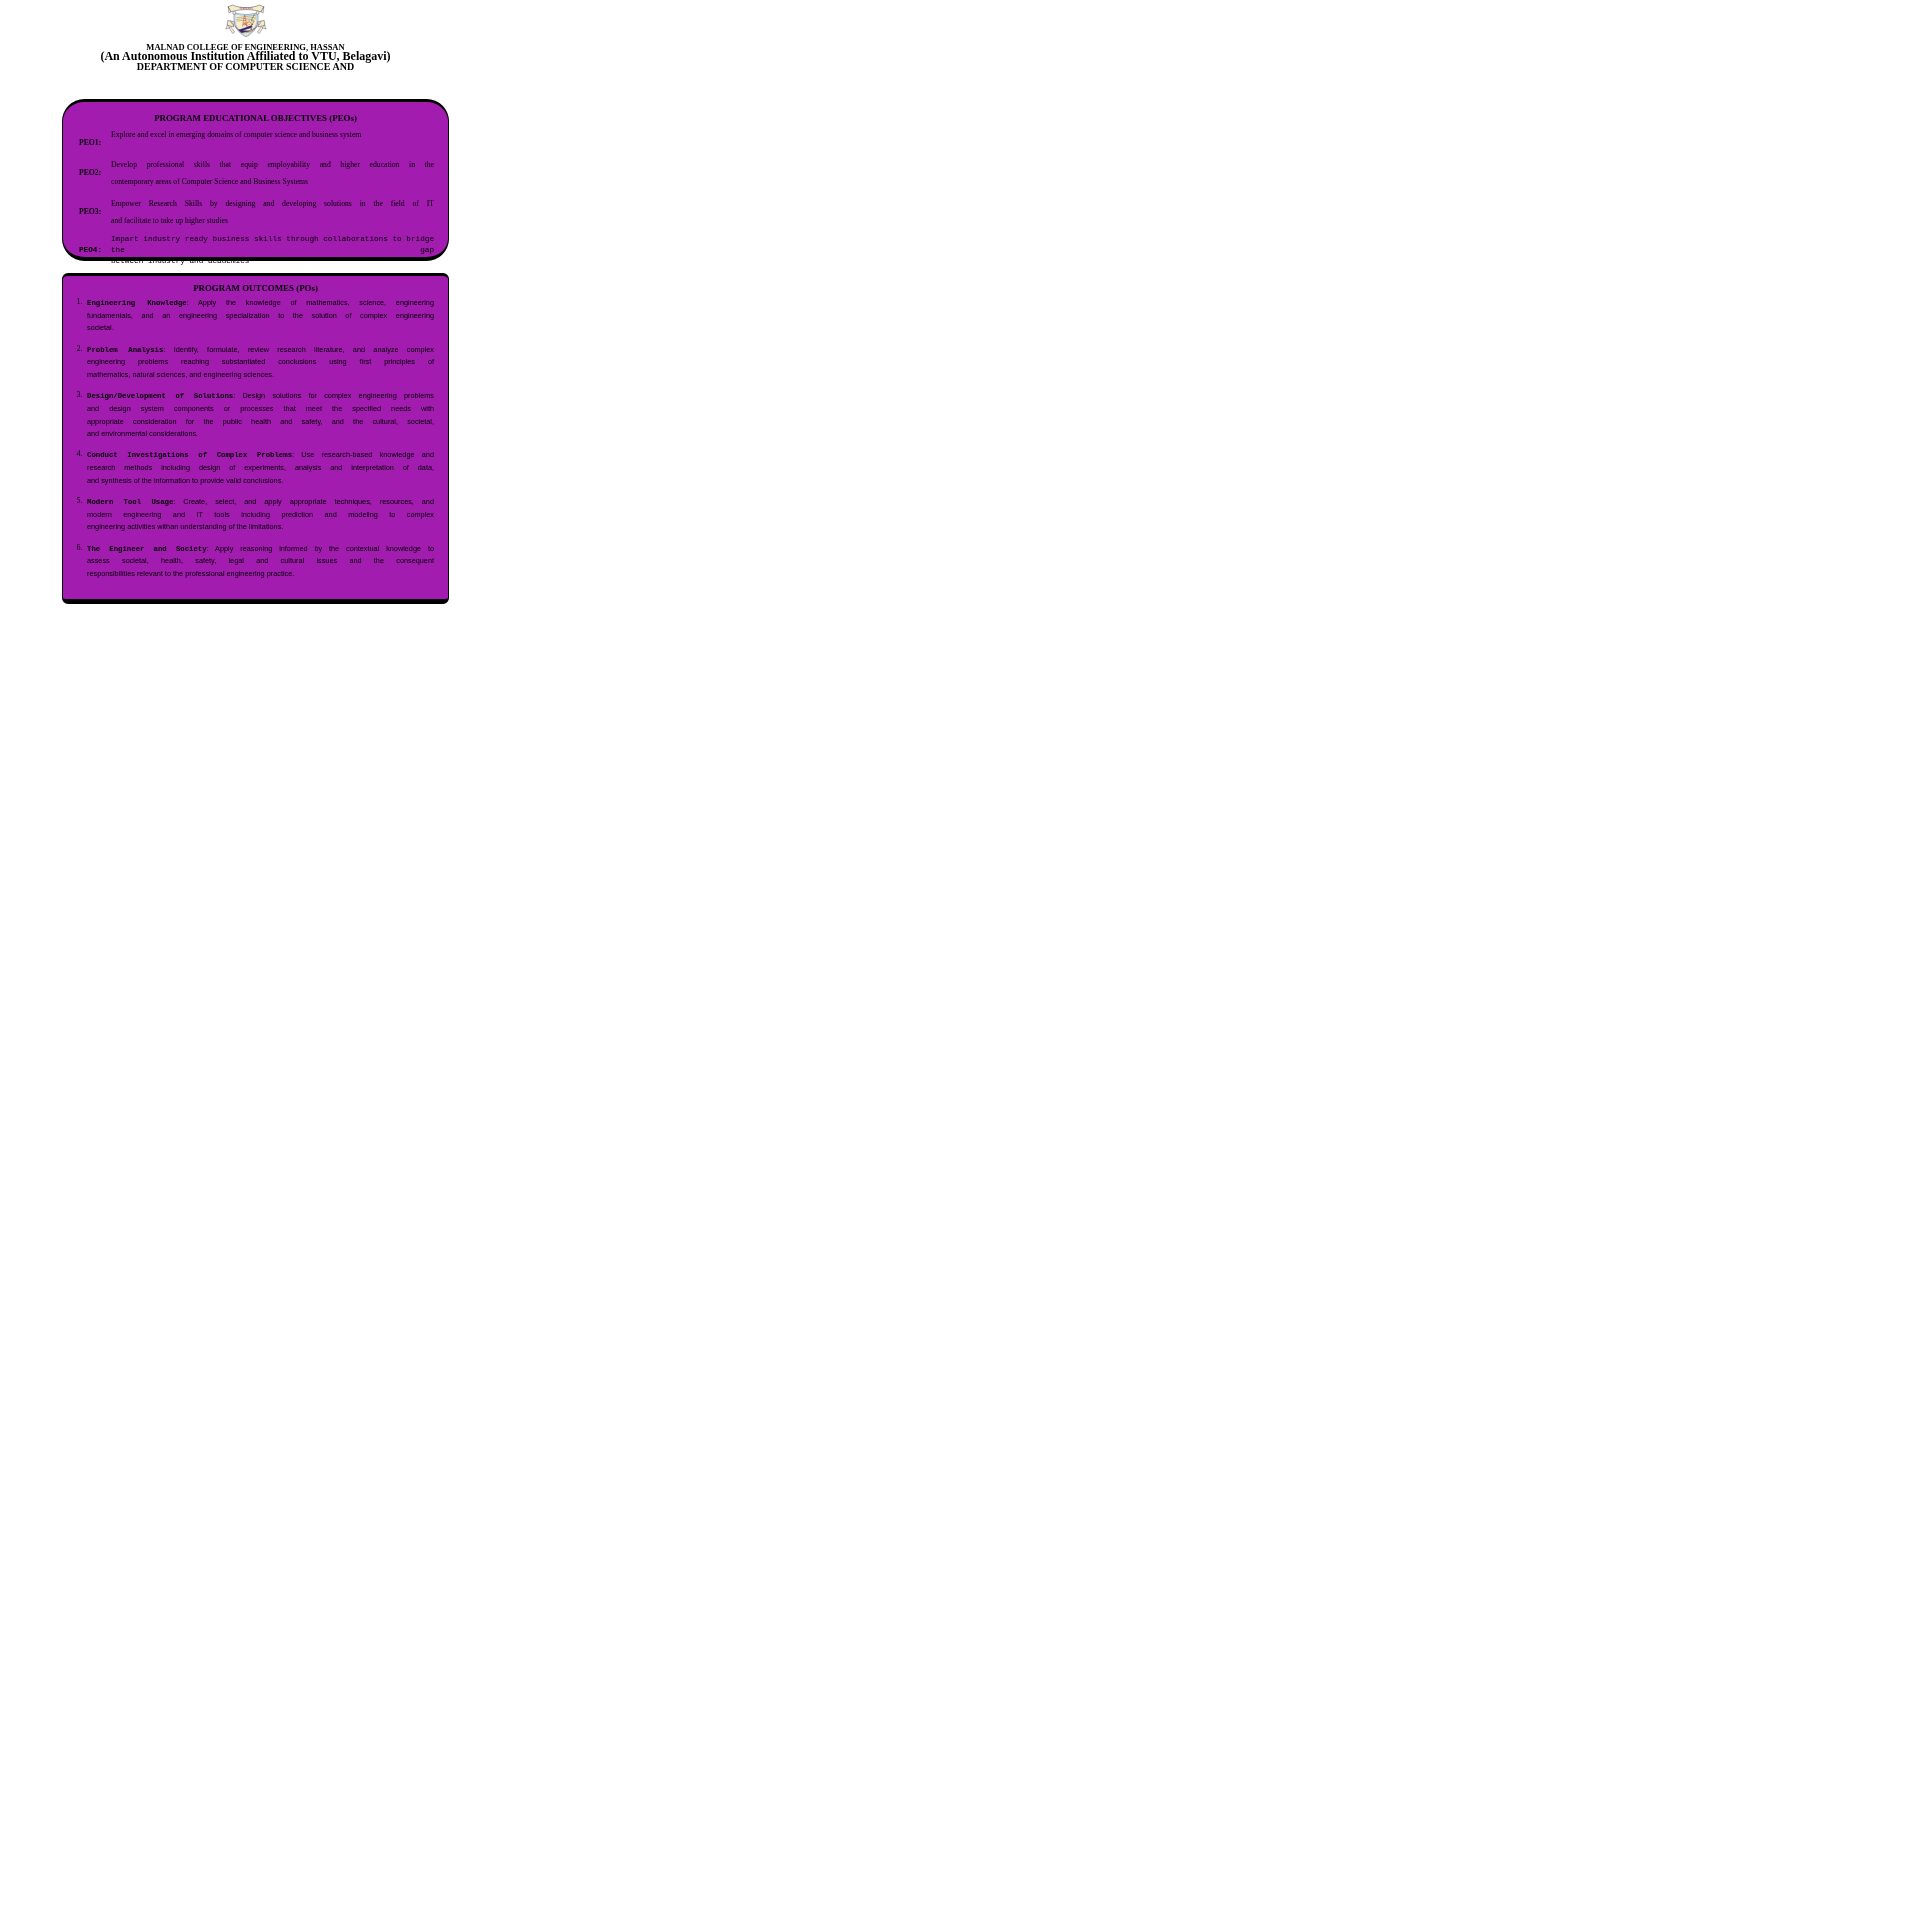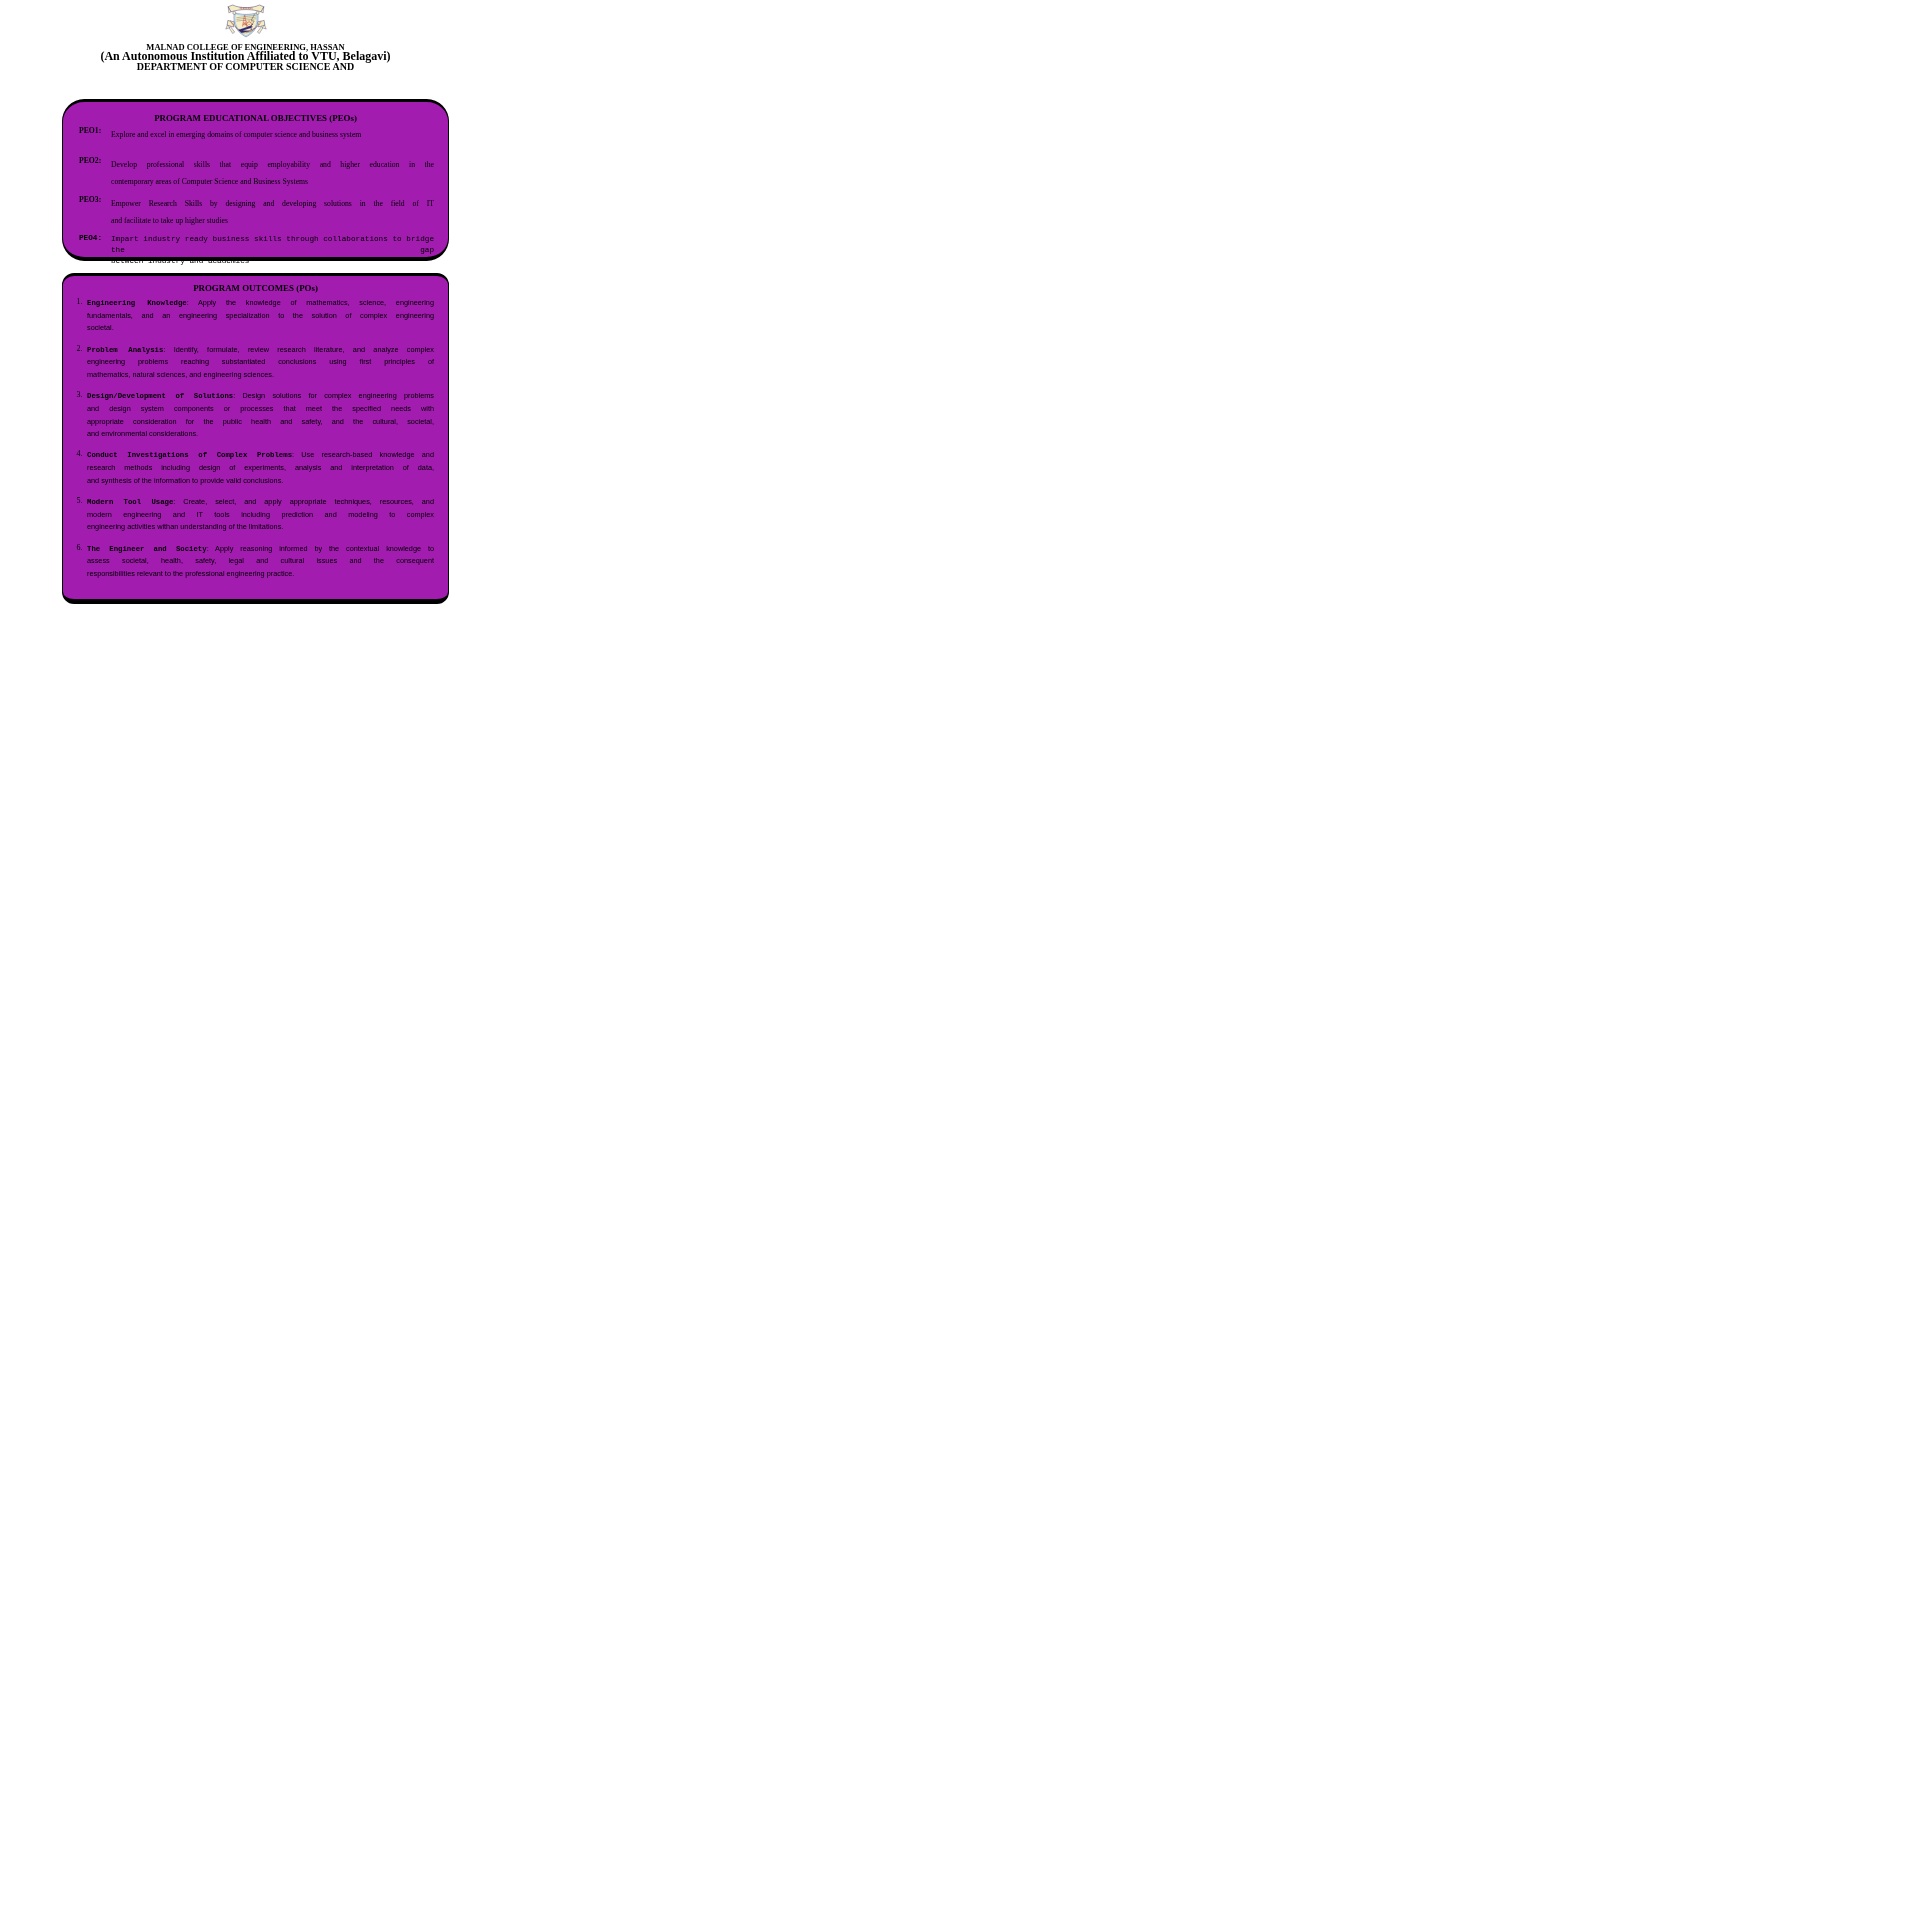--- a/index.html
+++ b/index.html
@@ -24,21 +24,21 @@
   }
   .peo-box{
     top:99px;height:162px;
     border-top-width:3.1px;border-bottom-width:4.2px;
     border-radius:22.3px;
     padding:0 14px;
   }
   .po-box{
     top:273px;height:331px;
     border-top-width:3.1px;border-bottom-width:5px;
-    border-radius:12px;
+    border-radius:6px;
     padding:0 14px;
   }
   .box-title{
     margin:0;text-align:center;font-weight:bold;
     font-size:8.9px;line-height:11.6px;
     font-family:"Liberation Serif", serif;
   }
   .peo-box .box-title{margin-top:10.8px;}
   .po-box .box-title{margin-top:7px;}
 
@@ -47,21 +47,21 @@
   .peo-item{
     position:relative;margin-left:34px;
     font-size:7.7px;font-family:"Liberation Serif", serif;
   }
   .peo-item .jline{line-height:17px;}
   .peo-item:nth-child(2){margin-top:13px;}
   .peo-item:nth-child(3){margin-top:5px;}
   .peo-item:nth-child(4){margin-top:5.4px;font-family:Liberation Mono, monospace;}
   .peo-item:nth-child(4) .jline{line-height:10.8px;}
   .peo-label{
-    position:absolute;left:-32px;top:0;font-weight:bold;white-space:nowrap;
+    position:absolute;left:-32px;top:12px;font-weight:bold;white-space:nowrap;
   }
 
   
   .po-list{margin:2.3px 0 0 0;padding:0;list-style:none;}
   .po-item{
     position:relative;margin-left:10px;margin-top:8.5px;
     font-size:7.3px;font-family:"Liberation Sans", sans-serif;
   }
   .po-item:first-child{margin-top:2.3px;}
   .po-item .jline{line-height:12.7px;}

